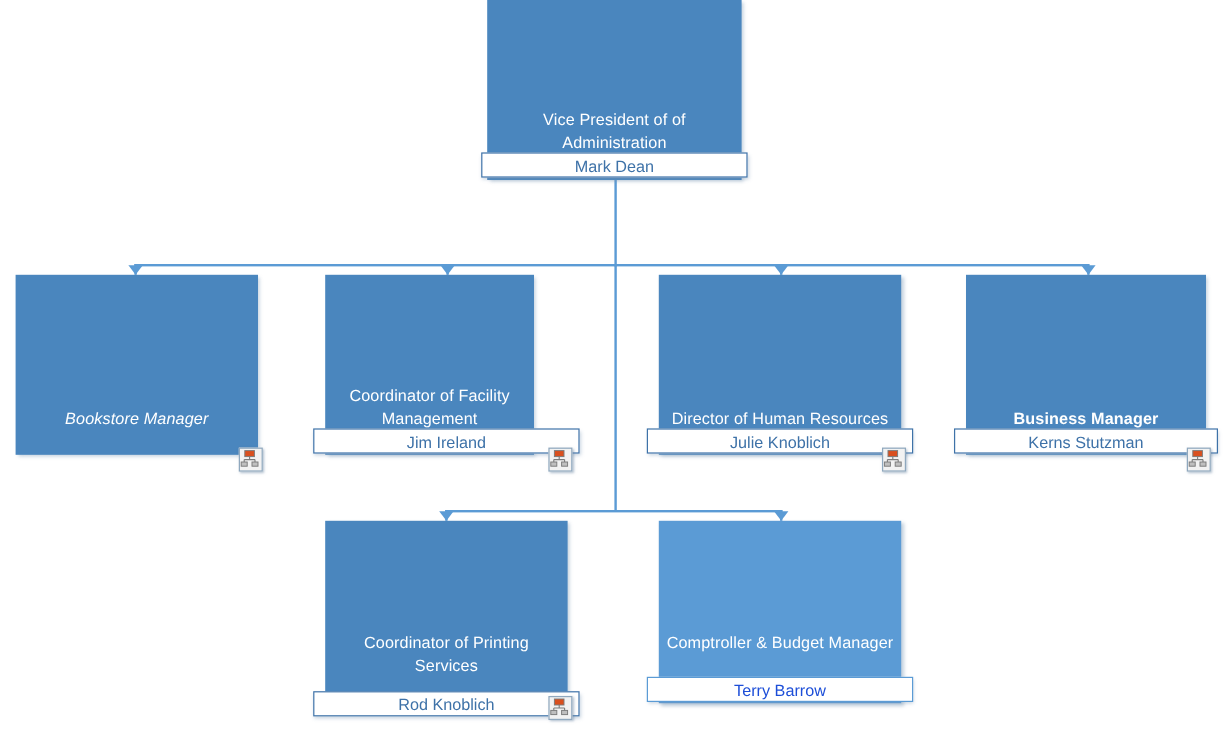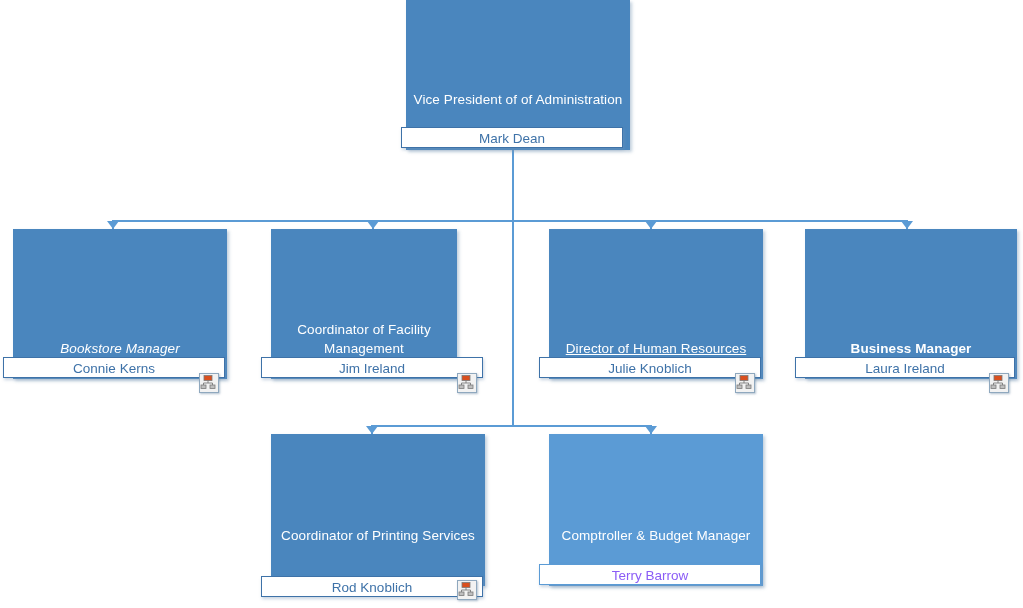--- a/index.html
+++ b/index.html
@@ -34,21 +34,20 @@
     position: absolute;
     width: 0; height: 0;
     border-left: 6px solid transparent;
     border-right: 6px solid transparent;
     border-top: 8px solid #5B9BD5;
   }
 
   
   .node {
     position: absolute;
-    padding-left: 12px;
   }
   .node-body {
     position: absolute;
     left: 0; top: 0;
     width: 100%;
     box-sizing: border-box;
     background: #4A86BE;
     box-shadow: 2px 2px 3px rgba(120,150,180,0.45);
   }
   .node.selected .node-body {
@@ -71,21 +70,21 @@
     border: 1px solid #3E72A8;
     color: #3E72A8;
     font-size: 13.5px;
     line-height: 19px;
     text-align: center;
     padding-top: 1px;
     box-shadow: 1px 2px 3px rgba(120,150,180,0.4);
   }
   .node.selected .name-box {
     border-color: #5B9BD5;
-    color: #8b5cf6;
+    color: #1d4ed8;
   }
 
   
   .sub-icon {
     position: absolute;
     width: 18px;
     height: 18px;
     background: #F2F2F2;
     border: 1px solid #8FA8BE;
     box-shadow: 1px 1px 2px rgba(100,130,160,0.5);
@@ -124,21 +123,20 @@
 
   <div class="node" style="left:406px; top:0px; width:212px; height:152px;">
     <div class="node-body" style="height:150px;"></div>
     <div class="node-title" style="top:90px;">Vice President of of Administration</div>
     <div class="name-box" style="left:-5px; top:127px; width:222px; height:21px;">Mark Dean</div>
   </div>
 
   <div class="node" style="left:13px; top:229px; width:202px; height:152px;">
     <div class="node-body" style="height:150px;"></div>
     <div class="node-title" style="top:110px;font-style:italic;">Bookstore Manager</div>
-    <div class="name-box" style="left:-10px; top:128px; width:222px; height:21px;">Connie Kerns</div>
     <div class="sub-icon" style="left:186px; top:144px;">
       <svg width="16" height="16" viewBox="0 0 16 16">
         <rect x="4" y="1.5" width="8" height="5" fill="#D94F1E" stroke="#7B7B7B" stroke-width="0.8"></rect>
         <line x1="8" y1="6.5" x2="8" y2="9" stroke="#7B7B7B" stroke-width="0.9"></line>
         <line x1="3.5" y1="9" x2="12.5" y2="9" stroke="#7B7B7B" stroke-width="0.9"></line>
         <line x1="3.5" y1="9" x2="3.5" y2="11" stroke="#7B7B7B" stroke-width="0.9"></line>
         <line x1="12.5" y1="9" x2="12.5" y2="11" stroke="#7B7B7B" stroke-width="0.9"></line>
         <rect x="1" y="11" width="5" height="3.5" fill="#BFBFBF" stroke="#7B7B7B" stroke-width="0.8"></rect>
         <rect x="10" y="11" width="5" height="3.5" fill="#BFBFBF" stroke="#7B7B7B" stroke-width="0.8"></rect>
       </svg>
@@ -157,39 +155,39 @@
         <line x1="3.5" y1="9" x2="3.5" y2="11" stroke="#7B7B7B" stroke-width="0.9"></line>
         <line x1="12.5" y1="9" x2="12.5" y2="11" stroke="#7B7B7B" stroke-width="0.9"></line>
         <rect x="1" y="11" width="5" height="3.5" fill="#BFBFBF" stroke="#7B7B7B" stroke-width="0.8"></rect>
         <rect x="10" y="11" width="5" height="3.5" fill="#BFBFBF" stroke="#7B7B7B" stroke-width="0.8"></rect>
       </svg>
     </div>
   </div>
 
   <div class="node" style="left:549px; top:229px; width:202px; height:152px;">
     <div class="node-body" style="height:150px;"></div>
-    <div class="node-title" style="top:110px; left:0px; right:0px;text-decoration:underline;">Director of Human Resources</div>
+    <div class="node-title" style="top:110px; left:0px; right:0px;">Director of Human Resources</div>
     <div class="name-box" style="left:-10px; top:128px; width:222px; height:21px;">Julie Knoblich</div>
     <div class="sub-icon" style="left:186px; top:144px;">
       <svg width="16" height="16" viewBox="0 0 16 16">
         <rect x="4" y="1.5" width="8" height="5" fill="#D94F1E" stroke="#7B7B7B" stroke-width="0.8"></rect>
         <line x1="8" y1="6.5" x2="8" y2="9" stroke="#7B7B7B" stroke-width="0.9"></line>
         <line x1="3.5" y1="9" x2="12.5" y2="9" stroke="#7B7B7B" stroke-width="0.9"></line>
         <line x1="3.5" y1="9" x2="3.5" y2="11" stroke="#7B7B7B" stroke-width="0.9"></line>
         <line x1="12.5" y1="9" x2="12.5" y2="11" stroke="#7B7B7B" stroke-width="0.9"></line>
         <rect x="1" y="11" width="5" height="3.5" fill="#BFBFBF" stroke="#7B7B7B" stroke-width="0.8"></rect>
         <rect x="10" y="11" width="5" height="3.5" fill="#BFBFBF" stroke="#7B7B7B" stroke-width="0.8"></rect>
       </svg>
     </div>
   </div>
 
   <div class="node" style="left:805px; top:229px; width:200px; height:152px;">
     <div class="node-body" style="height:150px;"></div>
     <div class="node-title" style="top:110px;font-weight:bold;">Business Manager</div>
-    <div class="name-box" style="left:-10px; top:128px; width:220px; height:21px;">Laura Ireland</div>
+    <div class="name-box" style="left:-10px; top:128px; width:220px; height:21px;">Kerns Stutzman</div>
     <div class="sub-icon" style="left:184px; top:144px;">
       <svg width="16" height="16" viewBox="0 0 16 16">
         <rect x="4" y="1.5" width="8" height="5" fill="#D94F1E" stroke="#7B7B7B" stroke-width="0.8"></rect>
         <line x1="8" y1="6.5" x2="8" y2="9" stroke="#7B7B7B" stroke-width="0.9"></line>
         <line x1="3.5" y1="9" x2="12.5" y2="9" stroke="#7B7B7B" stroke-width="0.9"></line>
         <line x1="3.5" y1="9" x2="3.5" y2="11" stroke="#7B7B7B" stroke-width="0.9"></line>
         <line x1="12.5" y1="9" x2="12.5" y2="11" stroke="#7B7B7B" stroke-width="0.9"></line>
         <rect x="1" y="11" width="5" height="3.5" fill="#BFBFBF" stroke="#7B7B7B" stroke-width="0.8"></rect>
         <rect x="10" y="11" width="5" height="3.5" fill="#BFBFBF" stroke="#7B7B7B" stroke-width="0.8"></rect>
       </svg>

